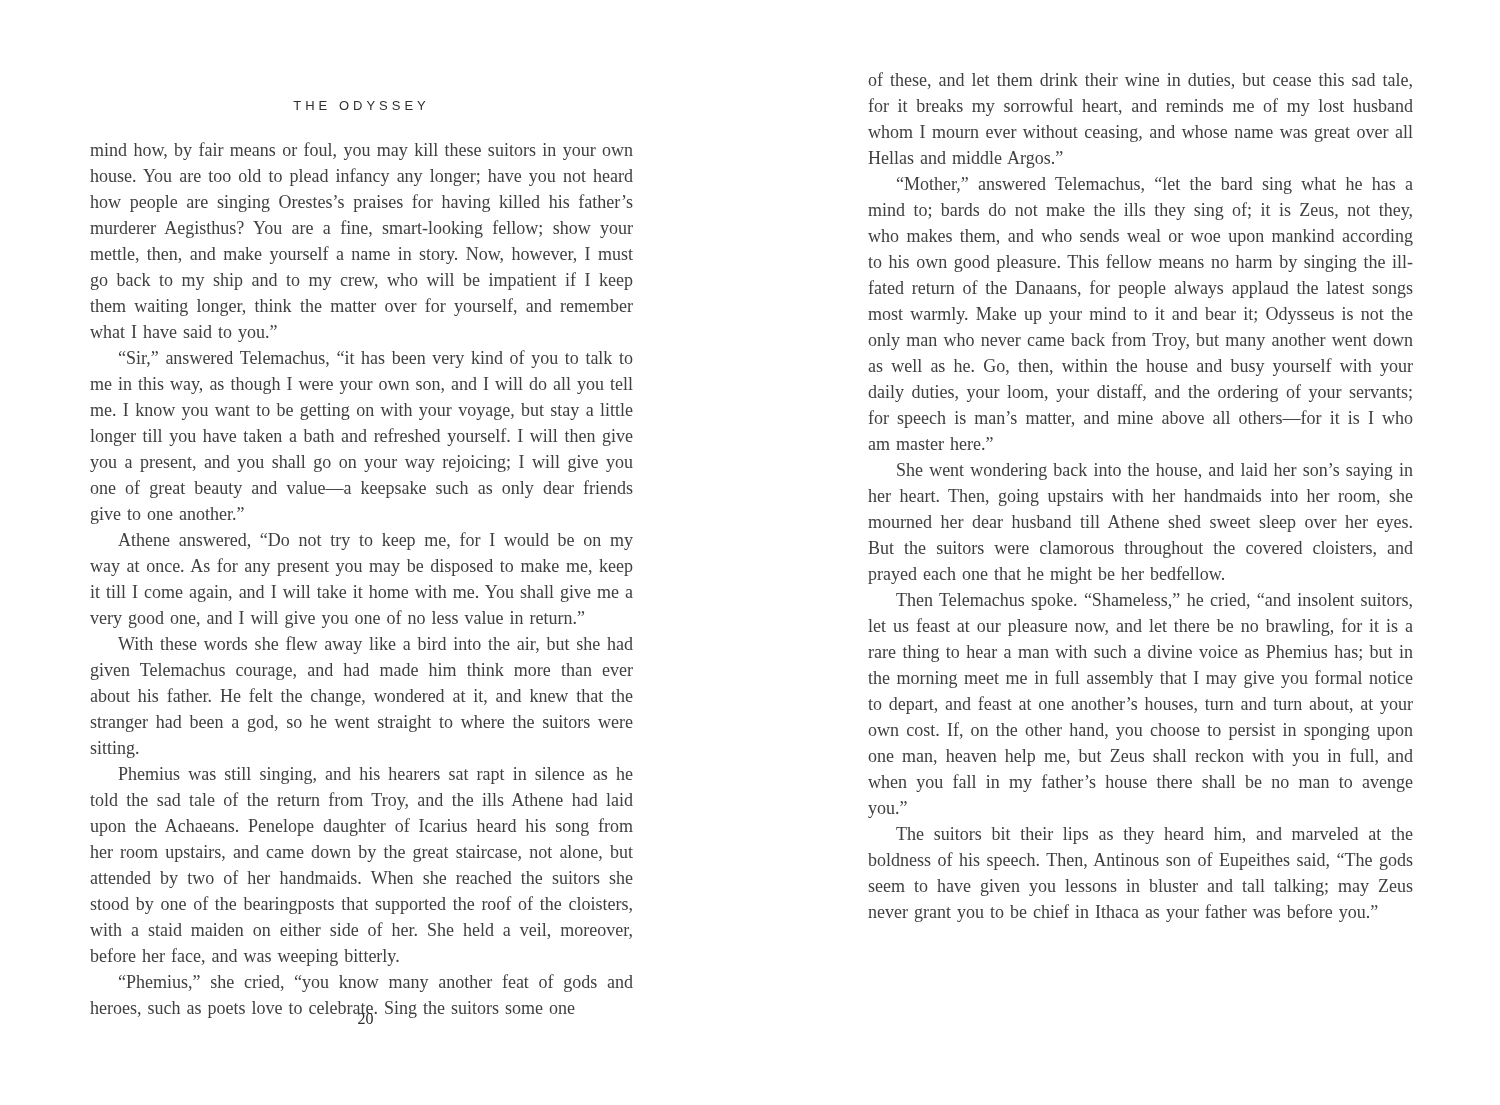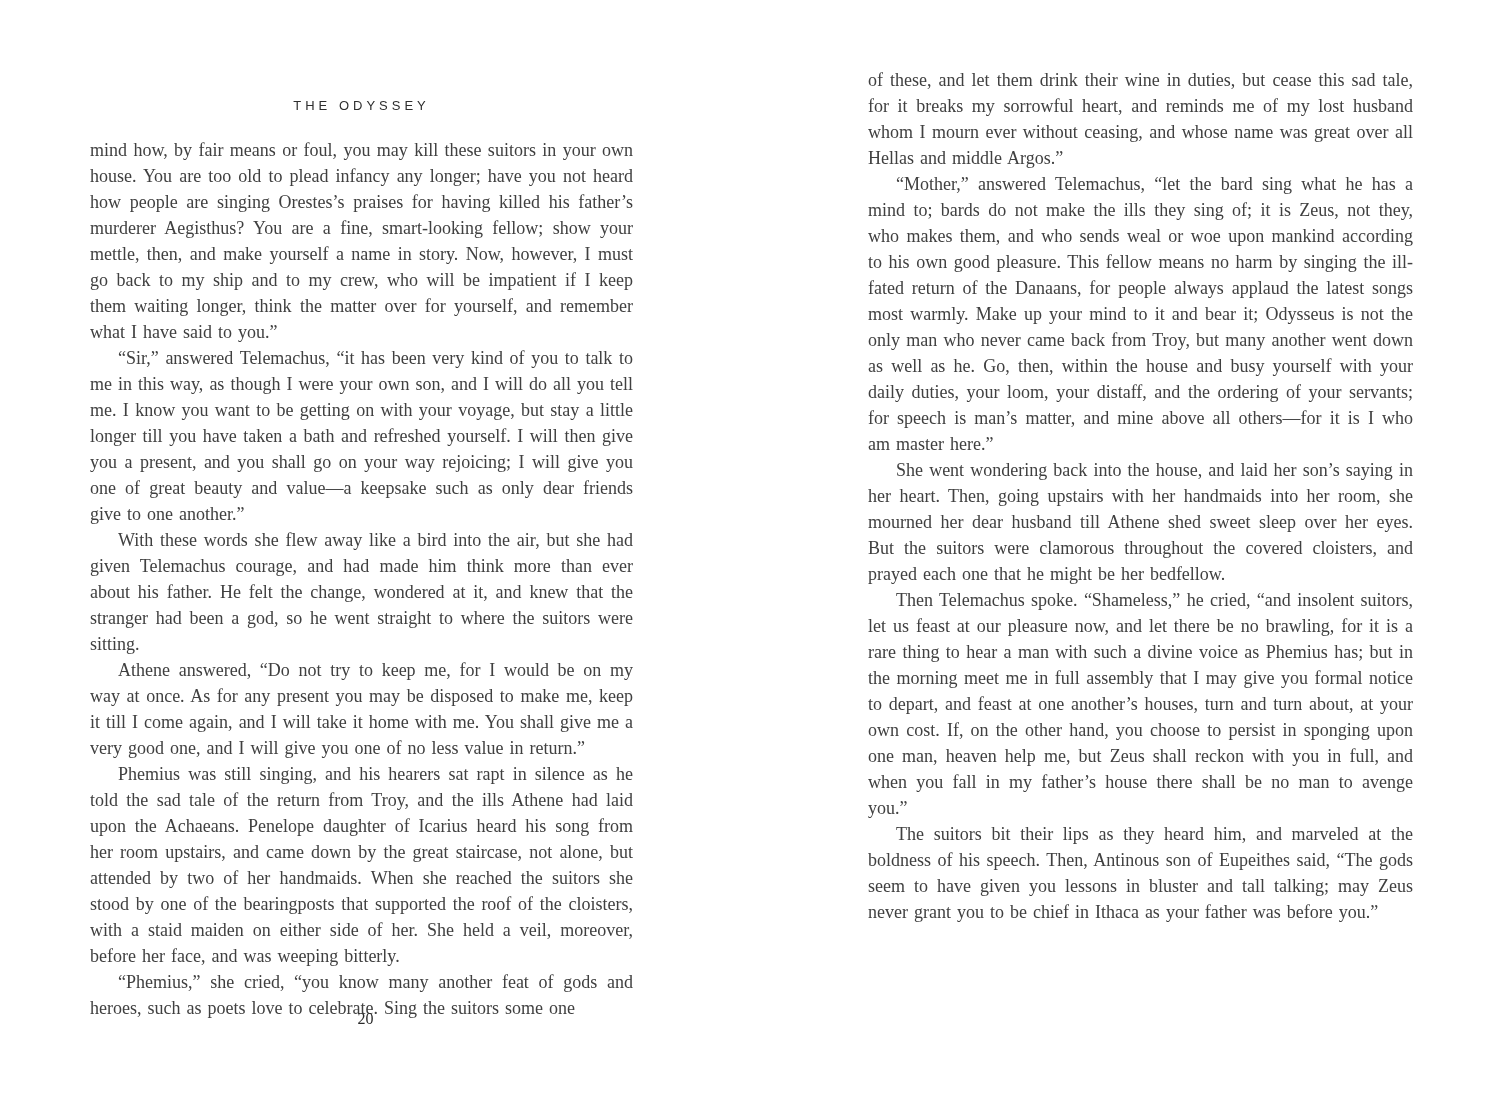--- a/index.html
+++ b/index.html
@@ -52,22 +52,22 @@
 </head>
 <body>
 
 <div>
 
   <div class="page page-left">
     <div class="running-head">THE ODYSSEY</div>
     <div class="body-text">
       <p>mind how, by fair means or foul, you may kill these suitors in your own house. You are too old to plead infancy any longer; have you not heard how people are singing Orestes’s praises for having killed his father’s murderer Aegisthus? You are a fine, smart-looking fellow; show your mettle, then, and make yourself a name in story. Now, however, I must go back to my ship and to my crew, who will be impatient if I keep them waiting longer, think the matter over for yourself, and remember what I have said to you.”</p>
       <p class="indent">“Sir,” answered Telemachus, “it has been very kind of you to talk to me in this way, as though I were your own son, and I will do all you tell me. I know you want to be getting on with your voyage, but stay a little longer till you have taken a bath and refreshed yourself. I will then give you a present, and you shall go on your way rejoicing; I will give you one of great beauty and value—a keepsake such as only dear friends give to one another.”</p>
+      <p class="indent">Athene answered, “Do not try to keep me, for I would be on my way at once. As for any present you may be disposed to make me, keep it till I come again, and I will take it home with me. You shall give me a very good one, and I will give you one of no less value in return.”</p>
       <p class="indent">With these words she flew away like a bird into the air, but she had given Telemachus courage, and had made him think more than ever about his father. He felt the change, wondered at it, and knew that the stranger had been a god, so he went straight to where the suitors were sitting.</p>
-      <p class="indent">Athene answered, “Do not try to keep me, for I would be on my way at once. As for any present you may be disposed to make me, keep it till I come again, and I will take it home with me. You shall give me a very good one, and I will give you one of no less value in return.”</p>
       <p class="indent">Phemius was still singing, and his hearers sat rapt in silence as he told the sad tale of the return from Troy, and the ills Athene had laid upon the Achaeans. Penelope daughter of Icarius heard his song from her room upstairs, and came down by the great staircase, not alone, but attended by two of her handmaids. When she reached the suitors she stood by one of the bearingposts that supported the roof of the cloisters, with a staid maiden on either side of her. She held a veil, moreover, before her face, and was weeping bitterly.</p>
       <p class="indent">“Phemius,” she cried, “you know many another feat of gods and heroes, such as poets love to celebrate. Sing the suitors some one</p>
     </div>
     <div class="folio">20</div>
   </div>
 
   <div class="page page-right">
     <div class="body-text">
       <p>of these, and let them drink their wine in duties, but cease this sad tale, for it breaks my sorrowful heart, and reminds me of my lost husband whom I mourn ever without ceasing, and whose name was great over all Hellas and middle Argos.”</p>
       <p class="indent">“Mother,” answered Telemachus, “let the bard sing what he has a mind to; bards do not make the ills they sing of; it is Zeus, not they, who makes them, and who sends weal or woe upon mankind according to his own good pleasure. This fellow means no harm by singing the ill-fated return of the Danaans, for people always applaud the latest songs most warmly. Make up your mind to it and bear it; Odysseus is not the only man who never came back from Troy, but many another went down as well as he. Go, then, within the house and busy yourself with your daily duties, your loom, your distaff, and the ordering of your servants; for speech is man’s matter, and mine above all others—for it is I who am master here.”</p>

